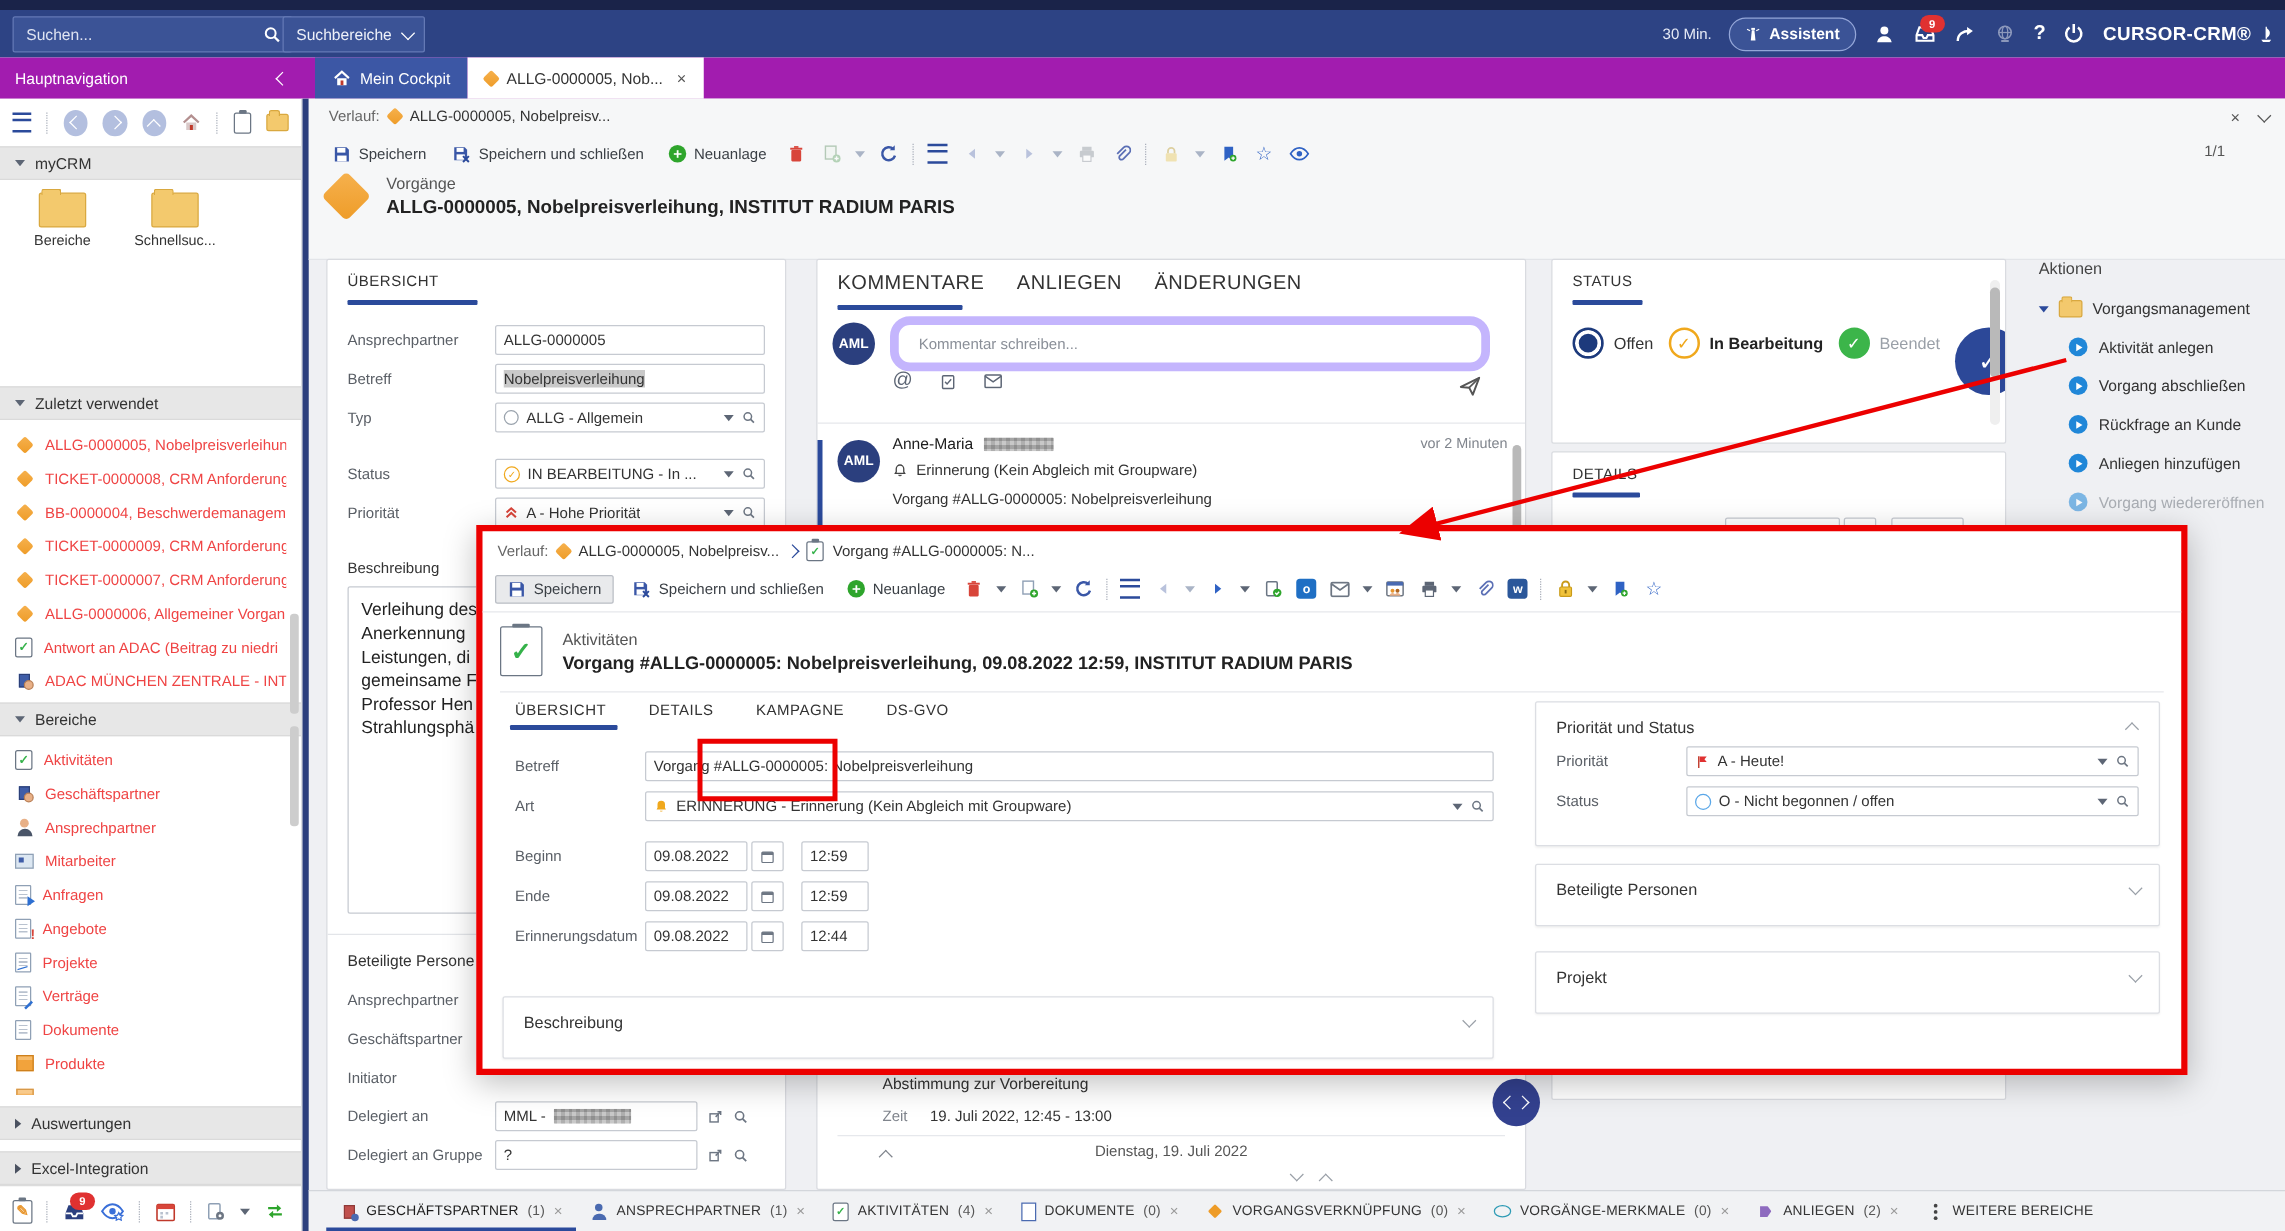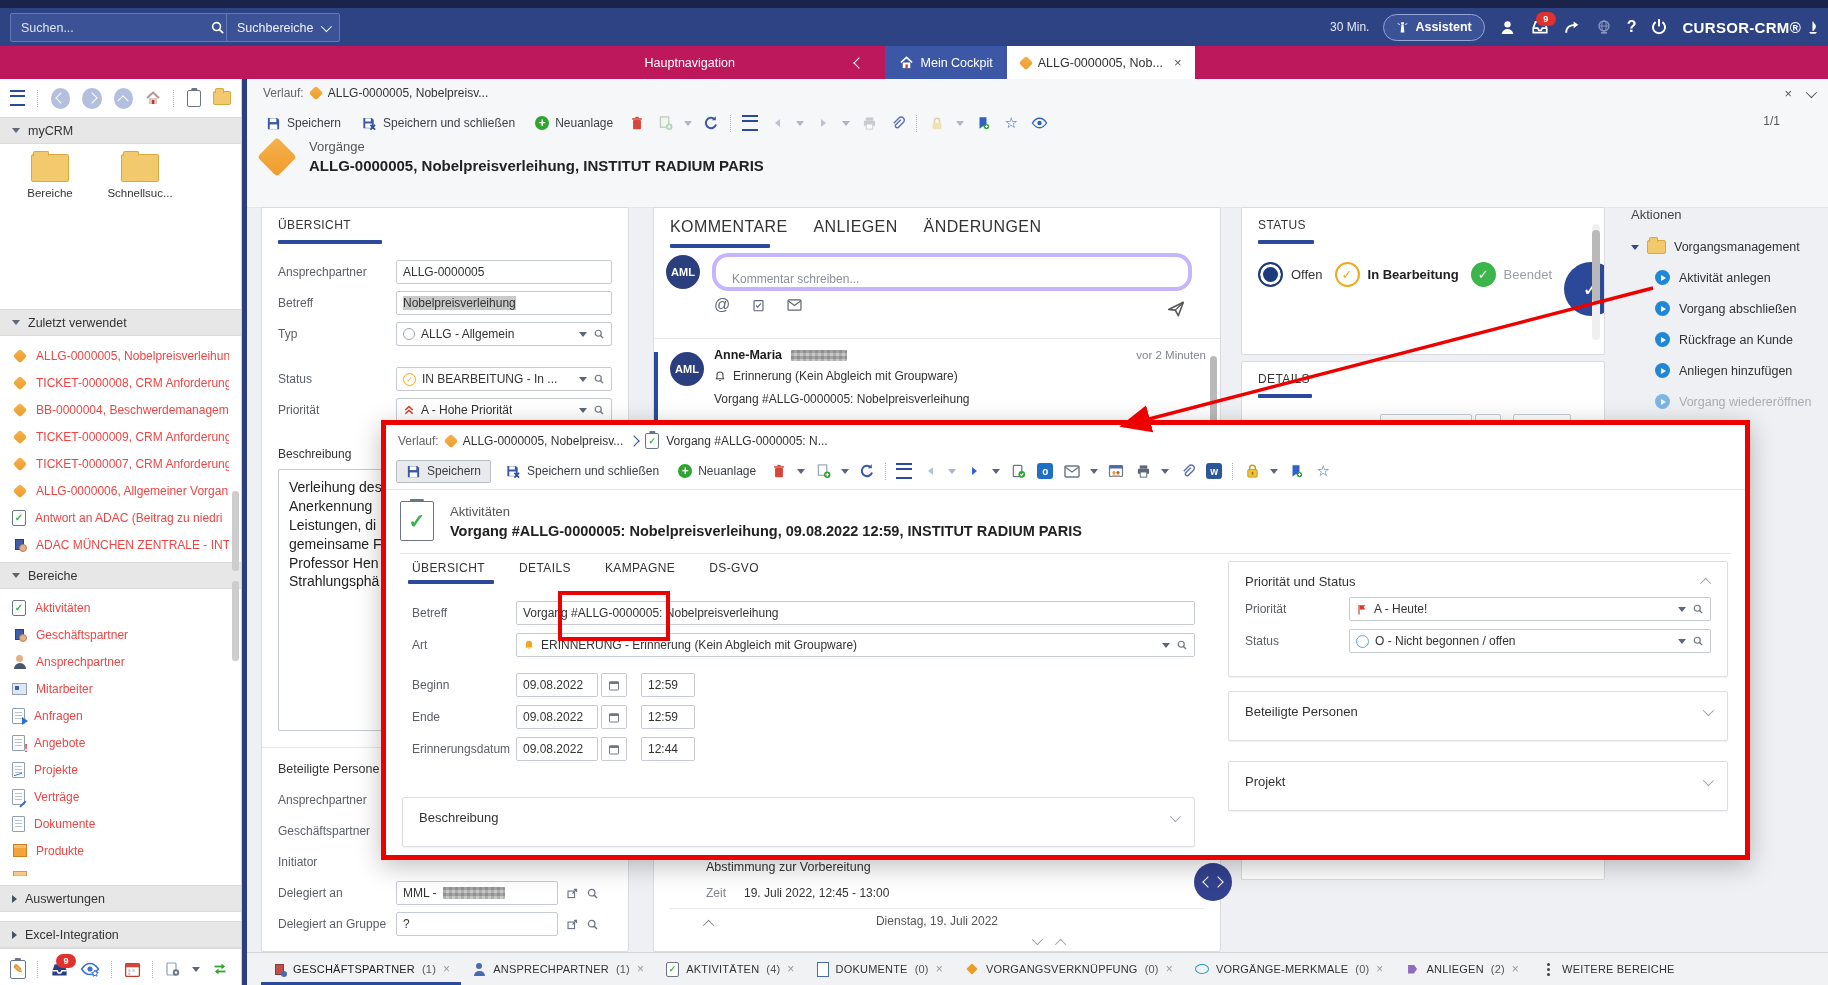--- a/index.html
+++ b/index.html
@@ -17,21 +17,21 @@
   .scopebtn{position:absolute;left:226px;top:5px;height:27px;background:#3b5396;border:1px solid #6479b5;border-radius:2px;display:flex;align-items:center;gap:8px;padding:0 10px;color:#eef1f9;font-size:12.5px;cursor:pointer;}
   .tb-right{position:absolute;right:8px;top:0;height:38px;display:flex;align-items:center;gap:14px;color:#fff;}
   .timer{font-size:12px;color:#e6eaf6;}
   .assistant{display:flex;align-items:center;gap:6px;border:1.5px solid #94a6d8;background:#3b5396;border-radius:14px;height:25px;padding:0 12px;font-weight:bold;font-size:12.5px;color:#fff;cursor:pointer;}
   .badge{position:absolute;top:-6px;right:-7px;min-width:14px;height:14px;border-radius:8px;background:#e03131;color:#fff;font-size:9px;font-weight:bold;display:flex;align-items:center;justify-content:center;padding:0 3px;}
   .brand{font-weight:bold;font-size:15px;letter-spacing:.3px;display:flex;align-items:center;gap:5px;color:#fff;}
   .dim{opacity:.45;}
   .helpq{font-weight:bold;font-size:16px;color:#fff;cursor:pointer;}
 
   
-  .row2{left:0;top:46px;width:1828px;height:33px;background:#be185d;display:flex;justify-content:center;}
+  .row2{left:0;top:46px;width:1828px;height:33px;background:#a21caf;display:flex;}
   .navhead{width:242px;height:33px;display:flex;align-items:center;justify-content:space-between;padding:0 12px;box-sizing:border-box;color:#fff;font-size:12.5px;}
   .tab{height:33px;display:flex;align-items:center;gap:7px;padding:0 14px;font-size:12.5px;cursor:pointer;}
   .tab.cockpit{background:#3c57a5;color:#fff;}
   .tab.record{background:#fff;color:#333;}
   .tab .x{color:#555;font-size:13px;margin-left:4px;}
 
   
   .chev{display:inline-block;width:7px;height:7px;border-right:1.6px solid currentColor;border-bottom:1.6px solid currentColor;}
   .chev.d{transform:rotate(45deg) translateY(-2px);}
   .chev.u{transform:rotate(-135deg) translateY(-2px);}
@@ -109,21 +109,21 @@
   .inp .tx{white-space:nowrap;overflow:hidden;}
   .inp .spacer{flex:1;}
   .selglow{background:#c9c9c9;}
   .txtarea{border:1px solid #c6cad1;border-radius:2px;background:#fff;font-size:14px;color:#222;padding:8px 10px;white-space:pre-line;line-height:1.35;overflow:hidden;box-sizing:border-box;cursor:text;}
   .sechead{font-size:12.5px;color:#333;}
   .pixblur{display:inline-block;height:12px;background:repeating-linear-gradient(90deg,#c2c2c2 0 3px,#dedede 3px 6px),repeating-linear-gradient(#bdbdbd 0 3px,#e6e6e6 3px 6px);background-blend-mode:multiply;border-radius:1px;}
 
   .mtab{font-size:16px;color:#333;letter-spacing:.4px;padding:10px 0 8px;cursor:pointer;}
   .avatar{border-radius:50%;background:#2b3f7e;color:#fff;font-weight:bold;display:inline-flex;align-items:center;justify-content:center;position:relative;flex:none;}
   .composer{position:absolute;left:12px;top:45px;right:28px;display:flex;gap:12px;align-items:center;}
-  .cinput{flex:1;height:30px;border:4px solid #c4b5fd;border-radius:16px;display:flex;align-items:flex-end;padding:0 14px;}
+  .cinput{flex:1;height:30px;border:7px solid #c4b5fd;border-radius:16px;display:flex;align-items:center;padding:0 14px;}
   .cinput input{flex:1;border:none;outline:none;font-size:12px;color:#333;font-family:"Liberation Sans",sans-serif;background:transparent;}
   .cinput input::placeholder{color:#8a8f98;}
   .cicons{position:absolute;left:60px;top:88px;display:flex;gap:22px;align-items:center;color:#5d6675;font-size:15px;}
   .sendbtn{position:absolute;right:34px;top:92px;cursor:pointer;}
   .comment{position:absolute;left:0;top:140px;right:14px;}
   .cbar{position:absolute;left:0;top:4px;width:4px;height:118px;background:#2b4a9b;}
   .stepc{width:25px;height:25px;border-radius:50%;display:inline-flex;align-items:center;justify-content:center;font-size:13px;flex:none;box-sizing:border-box;}
   .st-navy{background:#1d3a7c;box-shadow:inset 0 0 0 3px #fff;border:2px solid #1d3a7c;}
   .st-amber{border:2px solid #f0a81c;color:#f0a81c;background:#fff;}
   .st-amber::after{content:"✓";}
@@ -744,21 +744,21 @@
             <path d="M7.4 9L14.5 2" stroke="#555" stroke-width="1.2"></path>
           </svg>
         </span>
       <div style="position:absolute;left:0;right:0;top:130px;border-top:1px solid #e6e8ec"></div>
       <div class="comment">
         <div class="cbar"></div>
         <div class="row" style="padding-left:16px;gap:10px;align-items:flex-start">
           <span class="avatar" style="width:34px;height:34px;font-size:11px;margin-top:4px">AML</span>
           <span style="flex:1">
             <div class="row" style="justify-content:space-between">
-              <span style="font-weight:bold;font-size:12.5px;color:#1c1c1c">
+              <span style="font-weight:normal;font-size:12.5px;color:#1c1c1c">
                 <span>Anne-Maria</span>
                 <span class="pixblur" style="width:56px;height:11px;margin-left:5px;vertical-align:middle"></span>
               </span>
               <span style="color:#808archives59;color:#80858d;font-size:11.5px">vor 2 Minuten</span>
             </div>
             <div class="row" style="gap:7px;margin-top:7px">
               <svg width="12" height="13" viewBox="0 0 16 16">
                   <path d="M8 2a4 4 0 0 0-4 4v3.2L3 11h10l-1-1.8V6a4 4 0 0 0-4-4z" fill="none" stroke="#444" stroke-width="1.4"></path>
                   <path d="M6.6 12.5a1.5 1.5 0 0 0 2.8 0" fill="none" stroke="#444" stroke-width="1.3"></path>
                 </svg>

